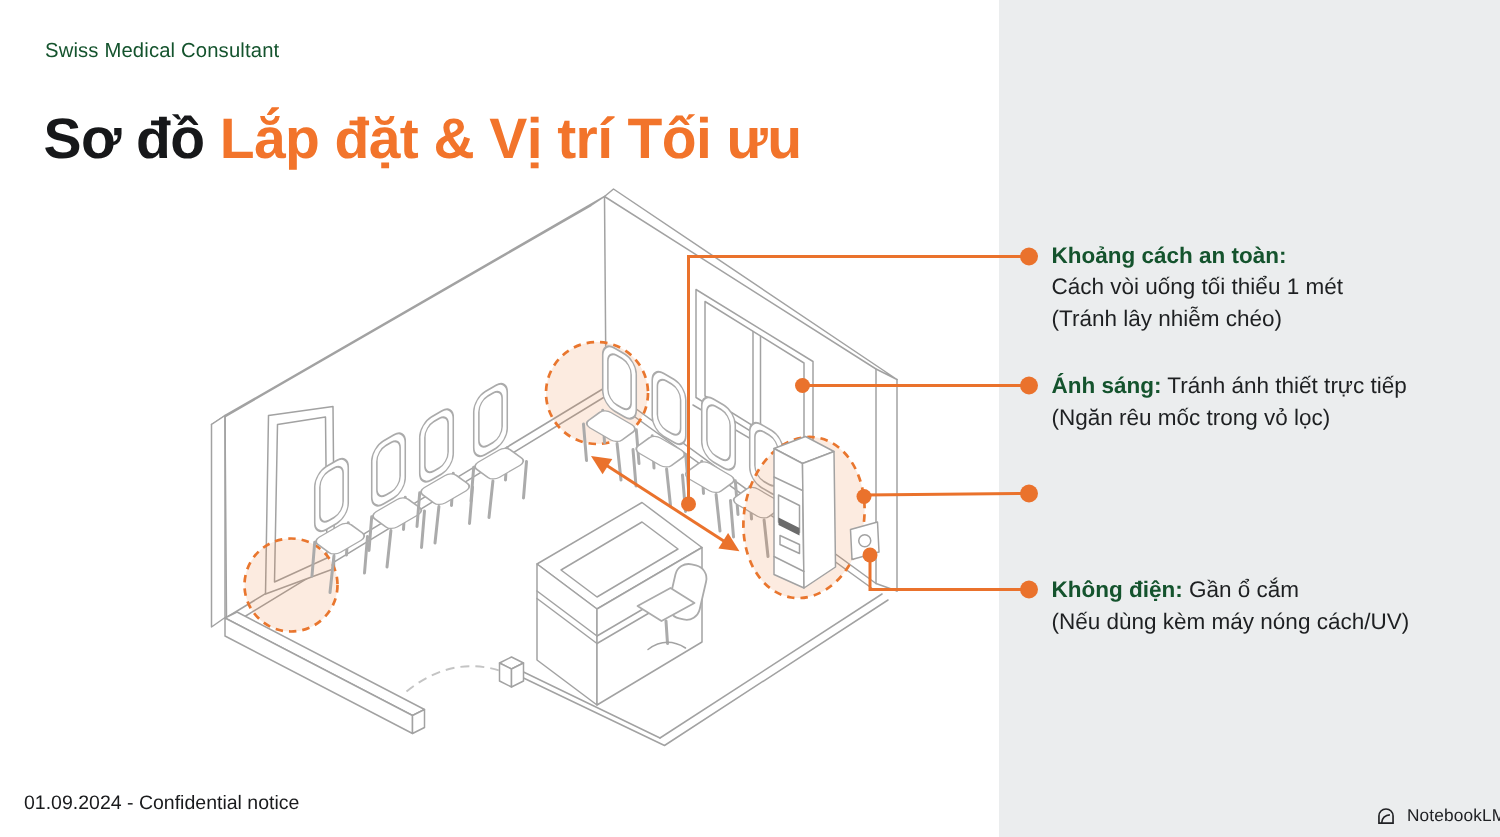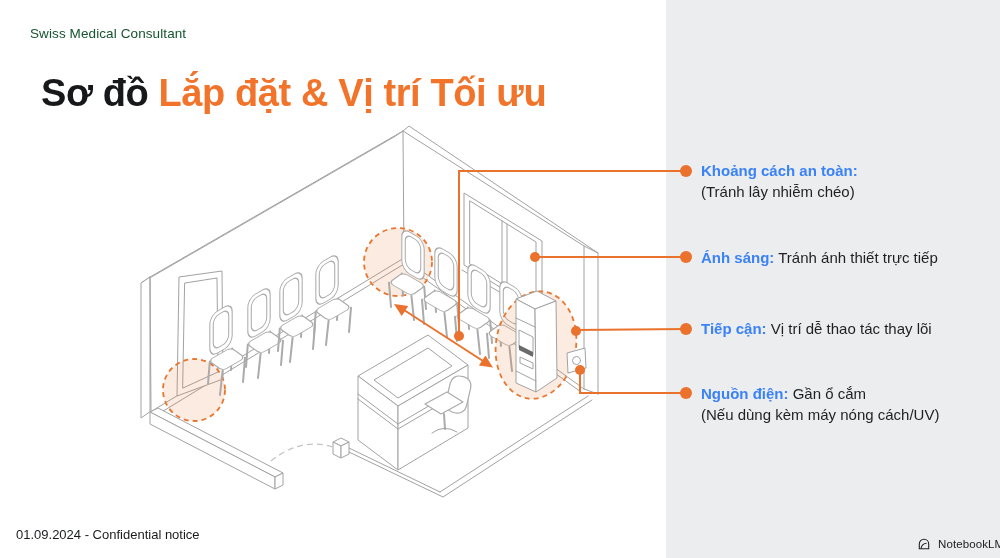--- a/index.html
+++ b/index.html
@@ -4,26 +4,26 @@
 <style>
   html,body{margin:0;padding:0;}
   body{
     width:1000px;height:558px;position:relative;overflow:hidden;
     background:#ffffff;
     font-family:"Liberation Sans", sans-serif;
     -webkit-font-smoothing:antialiased;
   }
   .right-panel{position:absolute;left:666px;top:0;width:334px;height:558px;background:#ebedee;}
   .brand{position:absolute;left:30px;top:26px;font-size:13.5px;color:#14532d;letter-spacing:.1px;}
-  .title{position:absolute;left:29px;top:70px;font-size:38px;font-weight:700;letter-spacing:-.4px;line-height:46px;white-space:nowrap;margin-left:12px;}
+  .title{position:absolute;left:29px;top:70px;font-size:38px;font-weight:700;letter-spacing:-.4px;line-height:46px;white-space:nowrap;}
   .title .t-dark{color:#17181a;}
   .title .t-accent{color:#f2742b;}
   .diagram-svg{position:absolute;left:0;top:0;width:1000px;height:558px;}
   .ann{position:absolute;left:701px;width:294px;font-size:15px;line-height:21px;color:#1e2022;}
-  .ann .b{font-weight:700;color:#3b82f6;}
+  .ann .b{font-weight:700;color:#14532d;}
   .footer{position:absolute;left:16px;top:527px;font-size:13px;color:#1a1b1d;}
   .logo{position:absolute;left:918px;top:538px;display:flex;align-items:center;gap:8px;color:#202124;}
   .logo .logo-text{font-size:11.5px;letter-spacing:.1px;}
   .ln{fill:#ffffff;stroke:#a2a2a2;stroke-width:1;stroke-linejoin:round;}
   .lnn{fill:none;stroke:#a2a2a2;stroke-width:1;stroke-linejoin:round;stroke-linecap:round;}
   .ch{fill:#ffffff;stroke:#ababab;stroke-width:1.2;stroke-linejoin:round;}
   .chl{fill:none;stroke:#ababab;stroke-width:2;stroke-linecap:round;}
   .org{stroke:#ea722c;fill:none;stroke-width:2;}
   .odot{fill:#ea722c;stroke:none;}
   .hl{fill:rgba(236,120,48,0.15);stroke:#e9762e;stroke-width:1.8;stroke-dasharray:5 4;}
@@ -172,30 +172,31 @@
     <circle class="odot" cx="580" cy="370" r="5"></circle>
     <circle class="odot" cx="686" cy="171" r="6"></circle>
     <circle class="odot" cx="686" cy="257" r="6"></circle>
     <circle class="odot" cx="686" cy="329" r="6"></circle>
     <circle class="odot" cx="686" cy="393" r="6"></circle>
   </g>
 </svg>
 
 <div class="ann" style="top:160px;">
   <div><span class="b">Khoảng cách an toàn:</span><span></span></div>
+  <div>Cách vòi uống tối thiểu 1 mét</div>
   <div>(Tránh lây nhiễm chéo)</div>
 </div>
 <div class="ann" style="top:247px;">
   <div><span class="b">Ánh sáng:</span><span> Tránh ánh thiết trực tiếp</span></div>
+  <div>(Ngăn rêu mốc trong vỏ lọc)</div>
 </div>
 <div class="ann" style="top:318px;">
-  <div><span class="b">Tiếp cận:</span><span> Vị trí dễ thao tác thay lõi</span></div>
 </div>
 <div class="ann" style="top:383px;">
-  <div><span class="b">Nguồn điện:</span><span> Gần ổ cắm</span></div>
+  <div><span class="b">Không điện:</span><span> Gần ổ cắm</span></div>
   <div>(Nếu dùng kèm máy nóng cách/UV)</div>
 </div>
 
 <div class="footer">01.09.2024 - Confidential notice</div>
 
 <div class="logo">
   <svg width="12" height="12" viewBox="0 0 12 12">
     <path d="M6 1.3 C8.7 1.3 10.7 3.4 10.7 6 L10.7 10.7 L1.3 10.7 L1.3 6 C1.3 3.4 3.3 1.3 6 1.3 Z" fill="none" stroke="#202124" stroke-width="1.1"></path>
     <path d="M3.1 10.7 C3.1 7.6 5.5 5.2 8.6 5.2" fill="none" stroke="#202124" stroke-width="1.1"></path>
   </svg>

